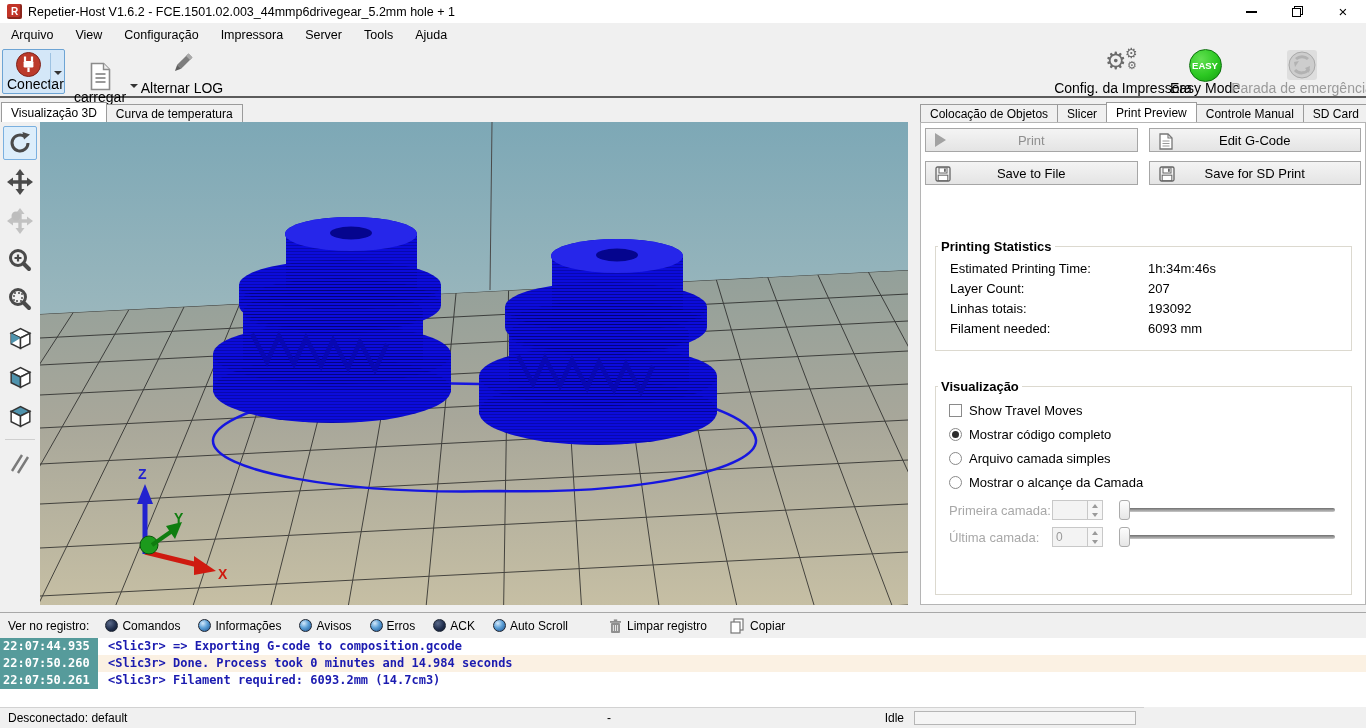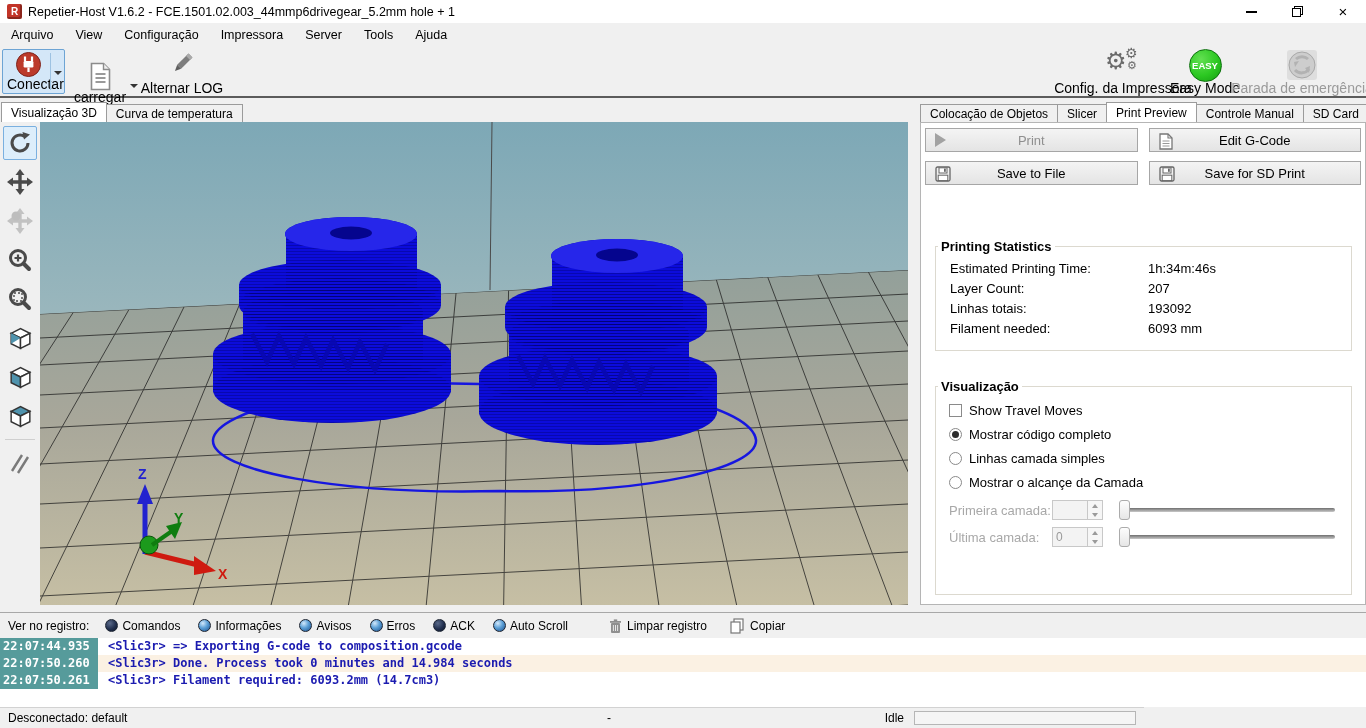--- a/index.html
+++ b/index.html
@@ -453,21 +453,21 @@
     <div class="vis-row">
       <span class="radio">
           <i class="radio-dot on"></i>
         </span>
       <span>Mostrar código completo</span>
     </div>
     <div class="vis-row">
       <span class="radio">
           <i class="radio-dot"></i>
         </span>
-      <span>Linhas camada simples</span>
+      <span>Arquivo camada simples</span>
     </div>
     <div class="vis-row">
       <span class="radio">
           <i class="radio-dot"></i>
         </span>
       <span>Mostrar o alcançe da Camada</span>
     </div>
     <div class="layer-row">
       <span class="layer-label">Primeira camada:</span>
       <span class="spinner">

